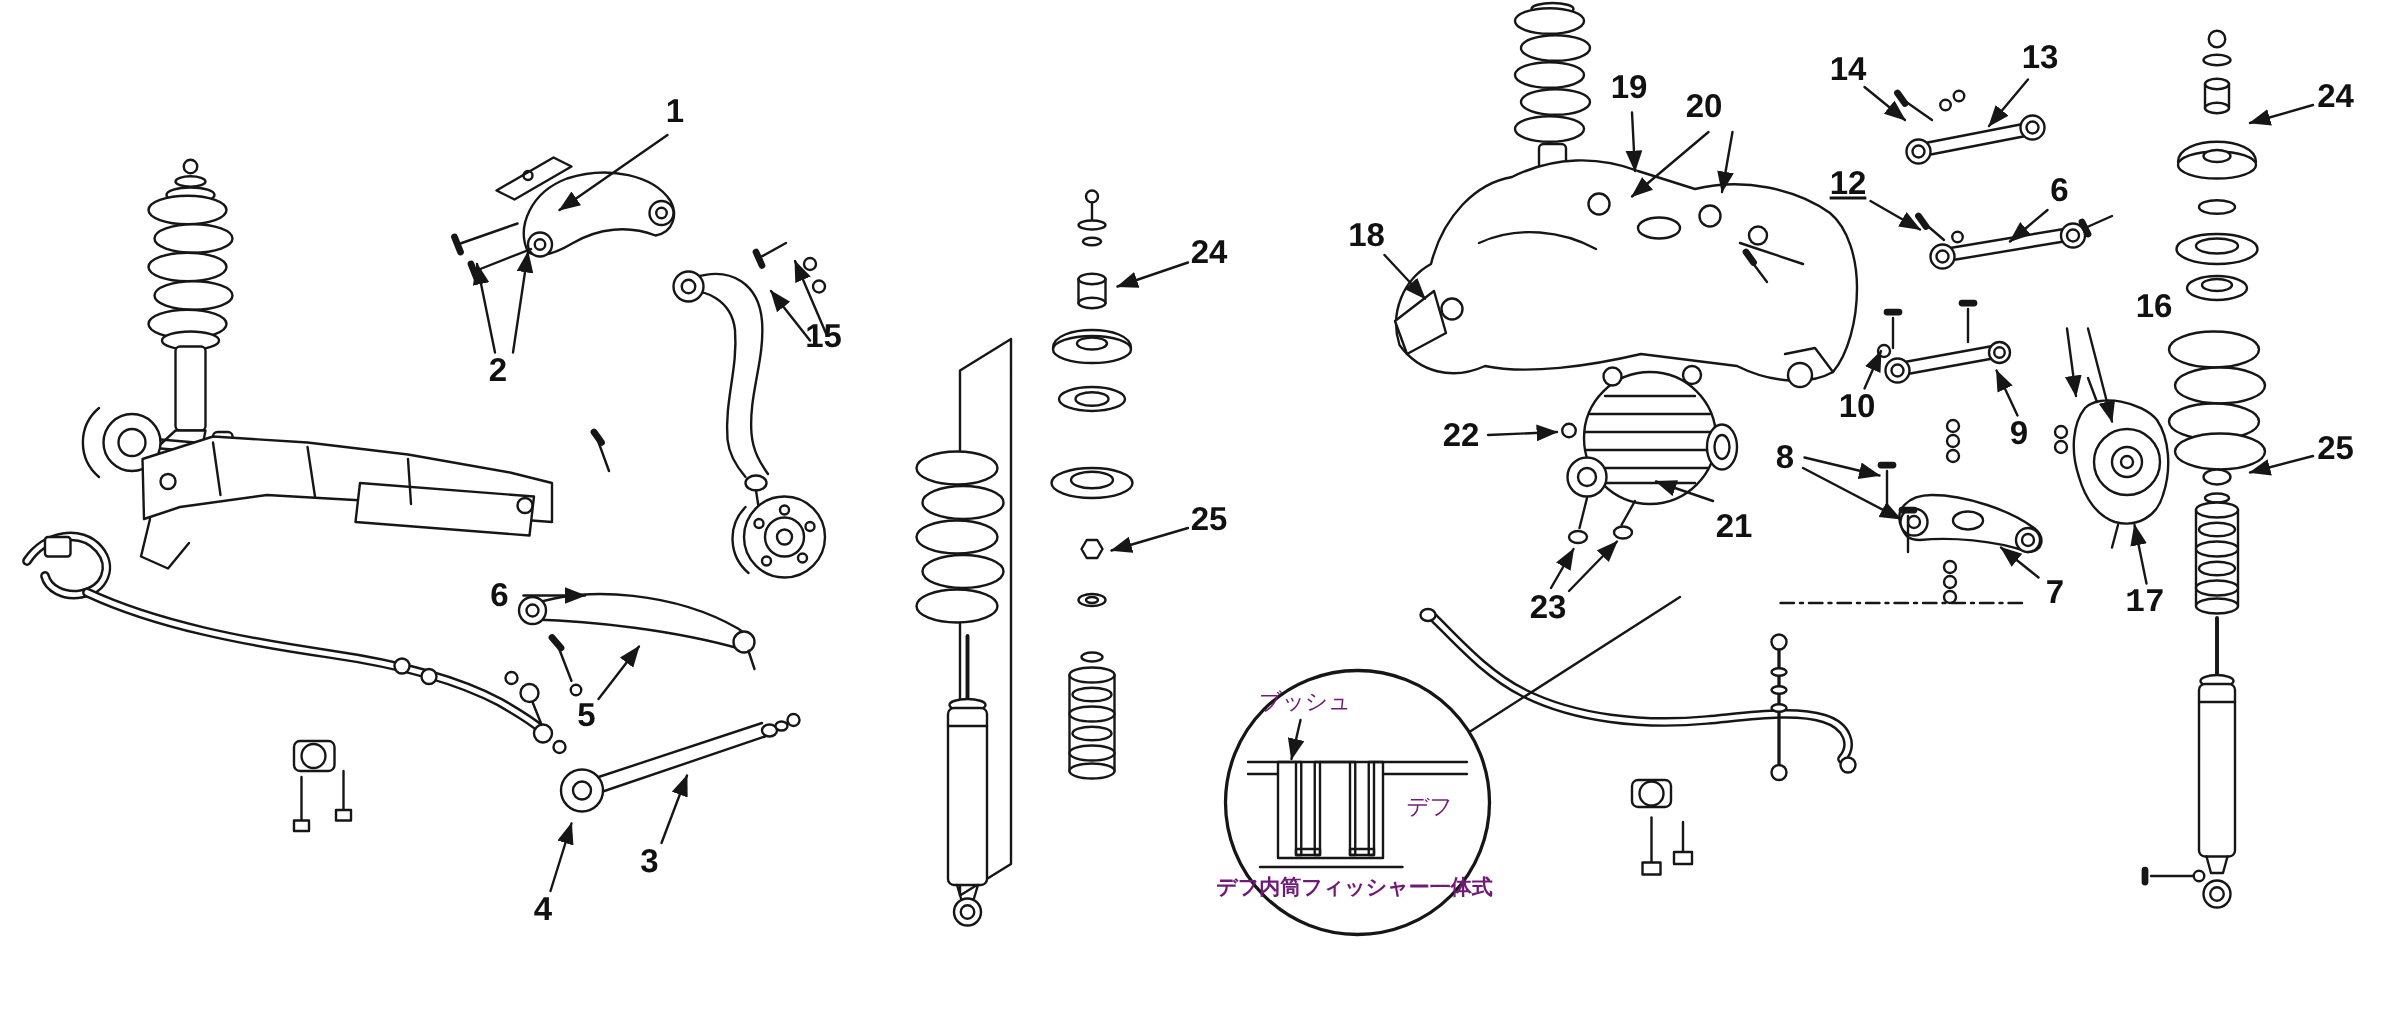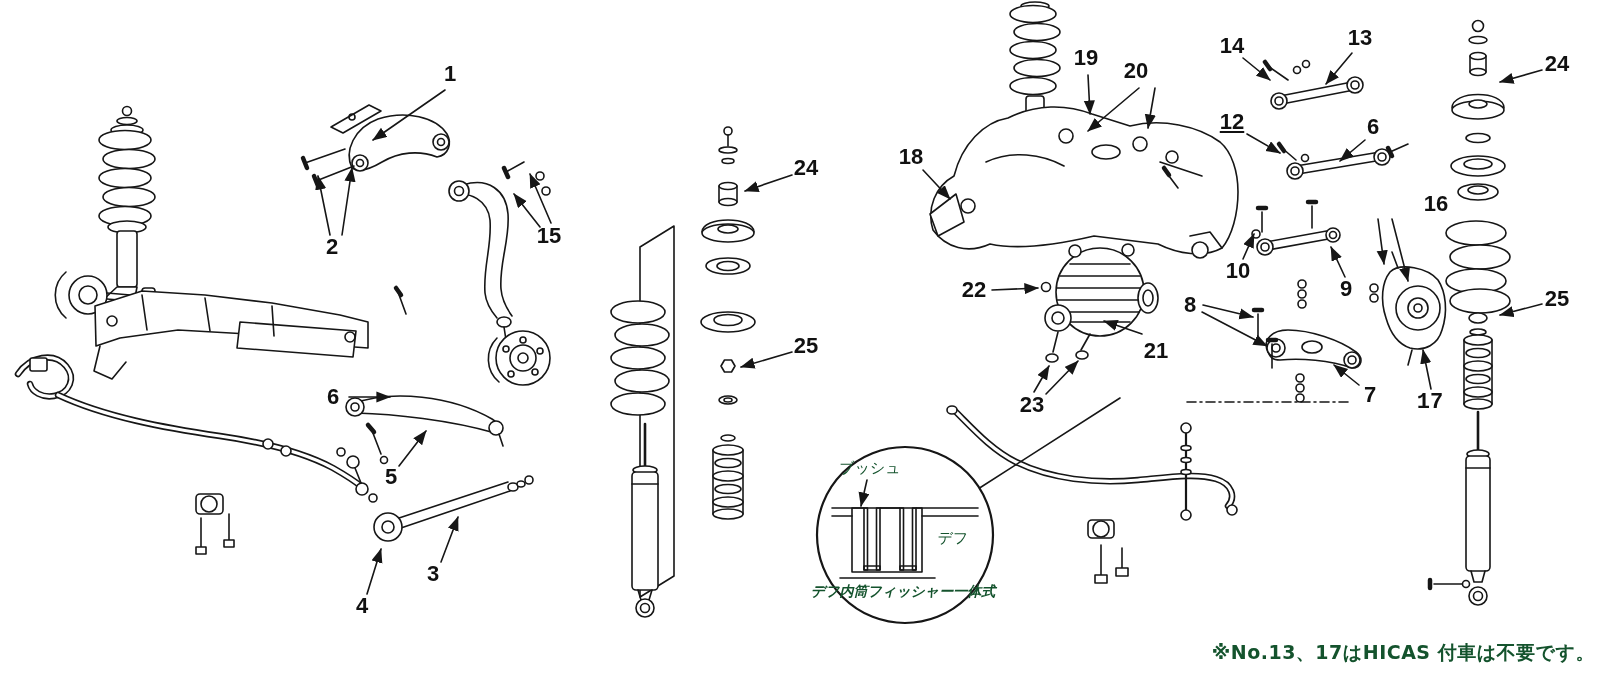--- a/index.html
+++ b/index.html
@@ -9,24 +9,24 @@
   #art .ln, #art .ln *{fill:none;stroke:#161616;stroke-width:1.6;stroke-linecap:round;stroke-linejoin:round;}
   #art .wh{fill:#ffffff;}
   #art .fl{fill:#161616;stroke:none;}
   #art .bh{stroke-width:4.5;}
   #art .tube{stroke-width:6.5;}
   #art .tubein{stroke:#ffffff !important;stroke-width:3.2;}
   #art .dash{stroke-dasharray:9 4 2 4;}
   #callout-layer{position:absolute;left:0;top:0;width:100%;height:100%;pointer-events:none;}
   .callout{position:absolute;transform:translate(-50%,-50%);
            font:bold 22px "Liberation Sans",sans-serif;color:#111;}
-  .jp{position:absolute;color:#14532d;font-family:"DejaVu Sans",sans-serif;white-space:nowrap;}
+  .jp{position:absolute;color:#701a75;font-family:"DejaVu Sans",sans-serif;white-space:nowrap;}
   .jp.bush{left:870px;top:468px;transform:translate(-50%,-50%);font-size:15px;}
   .jp.diff{left:953px;top:538px;transform:translate(-50%,-50%);font-size:15px;}
-  .jp.caption{left:903px;top:592px;transform:translate(-50%,-50%);font-size:14px;font-weight:700;font-style:italic;}
+  .jp.caption{left:903px;top:592px;transform:translate(-50%,-50%);font-size:14px;font-weight:700;}
   .jp.footnote{right:5px;top:640px;font-size:19px;font-weight:700;letter-spacing:.5px;}
 </style>
 </head>
 <body>
 
 <div class="stage">
 
 <svg id="art" viewBox="0 0 1600 677">
   <defs>
     <marker id="arrowhead" markerWidth="10" markerHeight="8" refX="8.5" refY="3.5" orient="auto">
@@ -458,21 +458,21 @@
           <line x1="1431" y1="389" x2="1423" y2="350" marker-end="url(#arrowhead)"></line>
           <line x1="1542" y1="70" x2="1500" y2="82" marker-end="url(#arrowhead)"></line>
           <line x1="1542" y1="304" x2="1500" y2="315" marker-end="url(#arrowhead)"></line>
         </g>
   </g>
 </svg>
 
 <div id="callout-layer">
       <div class="callout" style="left: 450px; top: 74px;">1</div>
       <div class="callout" style="left: 332px; top: 247px;">2</div>
-      <div class="callout" style="left: 549px; top: 236px; text-align: center;">15</div>
+      <div class="callout" style="left: 549px; top: 224px; text-align: center;">15</div>
       <div class="callout" style="left: 333px; top: 397px;">6</div>
       <div class="callout" style="left: 391px; top: 477px;">5</div>
       <div class="callout" style="left: 433px; top: 574px;">3</div>
       <div class="callout" style="left: 362px; top: 606px;">4</div>
       <div class="callout" style="left: 806px; top: 168px;">24</div>
       <div class="callout" style="left: 806px; top: 346px;">25</div>
       <div class="callout" style="left: 911px; top: 157px;">18</div>
       <div class="callout" style="left: 1086px; top: 58px;">19</div>
       <div class="callout" style="left: 1136px; top: 71px;">20</div>
       <div class="callout" style="left: 1232px; top: 46px;">14</div>
@@ -488,15 +488,14 @@
       <div class="callout" style="left: 1032px; top: 405px;">23</div>
       <div class="callout" style="left: 1370px; top: 395px;">7</div>
       <div class="callout" style="left: 1430px; top: 402px; font-family: Liberation Mono, monospace;">17</div>
       <div class="callout" style="left: 1557px; top: 64px;">24</div>
       <div class="callout" style="left: 1557px; top: 299px;">25</div>
     </div>
 
 <div class="jp bush">ブッシュ</div>
 <div class="jp diff">デフ</div>
 <div class="jp caption">デフ内筒フィッシャー一体式</div>
-<div class="jp footnote">※No.13、17はHICAS 付車は不要です。</div>
 
 </div>
 
 </body></html>

